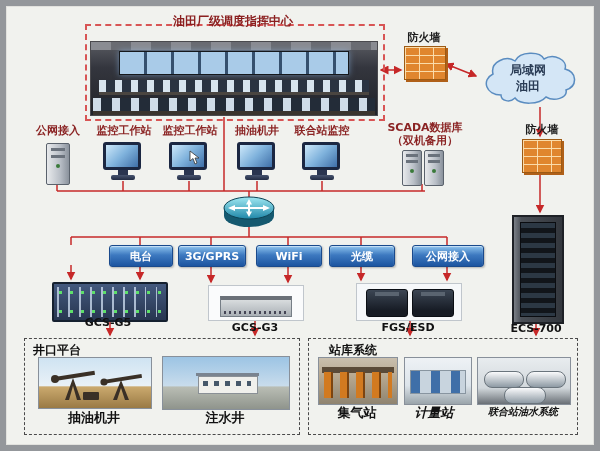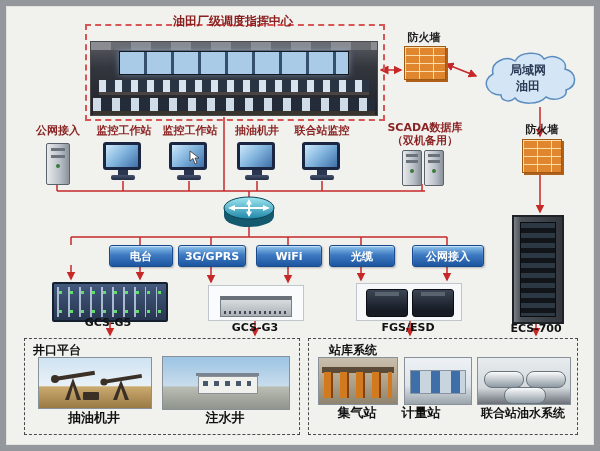--- a/index.html
+++ b/index.html
@@ -11,21 +11,21 @@
   svg.wires{position:absolute;left:0;top:0;z-index:1;}
   .z2{z-index:2;}
 
   
   .lbl{position:absolute;z-index:3;font-size:11px;font-weight:bold;color:#8b2424;
        text-align:center;line-height:1.15;white-space:nowrap;}
   .lbl.dark{color:#1c1c1c;}
   .title-red{position:absolute;z-index:3;font-size:12px;font-weight:bold;color:#8b2020;text-align:center;}
   .box-title{position:absolute;z-index:3;font-size:12px;font-weight:bold;color:#111;}
   .cap{position:absolute;z-index:3;font-size:13px;font-weight:bold;color:#111;text-align:center;white-space:nowrap;}
-  .cap.small{font-size:12px;}
+  .cap.small{font-size:10px;font-style:italic;}
   .dev-lbl{position:absolute;z-index:3;font-size:11px;font-weight:bold;color:#111;text-align:center;white-space:nowrap;}
 
   
   .dash-red{position:absolute;z-index:2;border:2px dashed #d85555;}
   .dash-dark{position:absolute;z-index:2;border:1.5px dashed #4a4a4a;}
 
   
   .cr-photo{position:absolute;z-index:2;background:linear-gradient(180deg,#5a5c63 0%,#34363e 35%,#202228 100%);
             border:1px solid #4a4a4e;overflow:hidden;}
   .cr-ceiling{position:absolute;left:0;top:0;right:0;height:8px;
@@ -308,21 +308,21 @@
 
   <div class="photo ph-gas" style="left:318px;top:357px;width:78px;height:46px;">
     <div class="gas-manifold"></div>
       <div class="gas-pipes"></div>
   </div>
   <div class="cap" style="left:318px;top:404px;width:78px;">集气站</div>
 
   <div class="photo ph-meter" style="left:404px;top:357px;width:66px;height:46px;">
     <div class="meter-units"></div>
   </div>
-  <div class="cap" style="left:388px;top:404px;width:66px;">计量站</div>
+  <div class="cap" style="left:401px;top:404px;width:66px;font-style:italic;">计量站</div>
 
   <div class="photo ph-tank" style="left:477px;top:357px;width:92px;height:46px;">
     <div class="cyl" style="left:6%;top:28%;width:42%;"></div>
     <div class="cyl" style="left:52%;top:28%;width:42%;"></div>
     <div class="cyl" style="left:28%;top:62%;width:44%;"></div>
   </div>
   <div class="cap small" style="left:477px;top:405px;width:92px;">联合站油水系统</div>
 
   <div class="frame"></div>
 </div>

